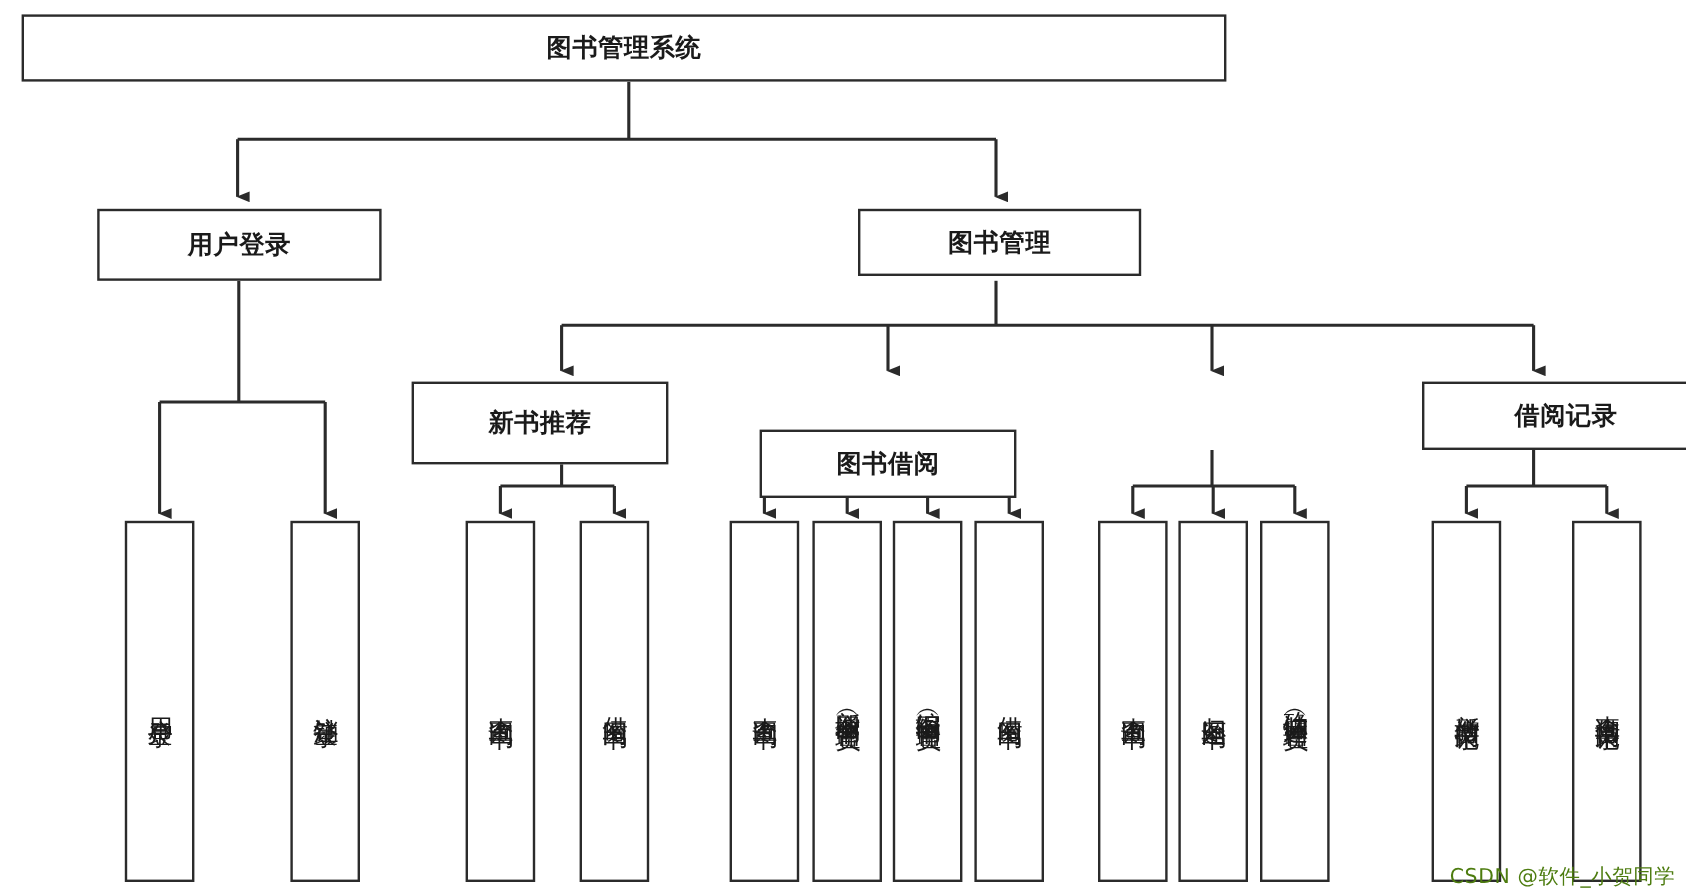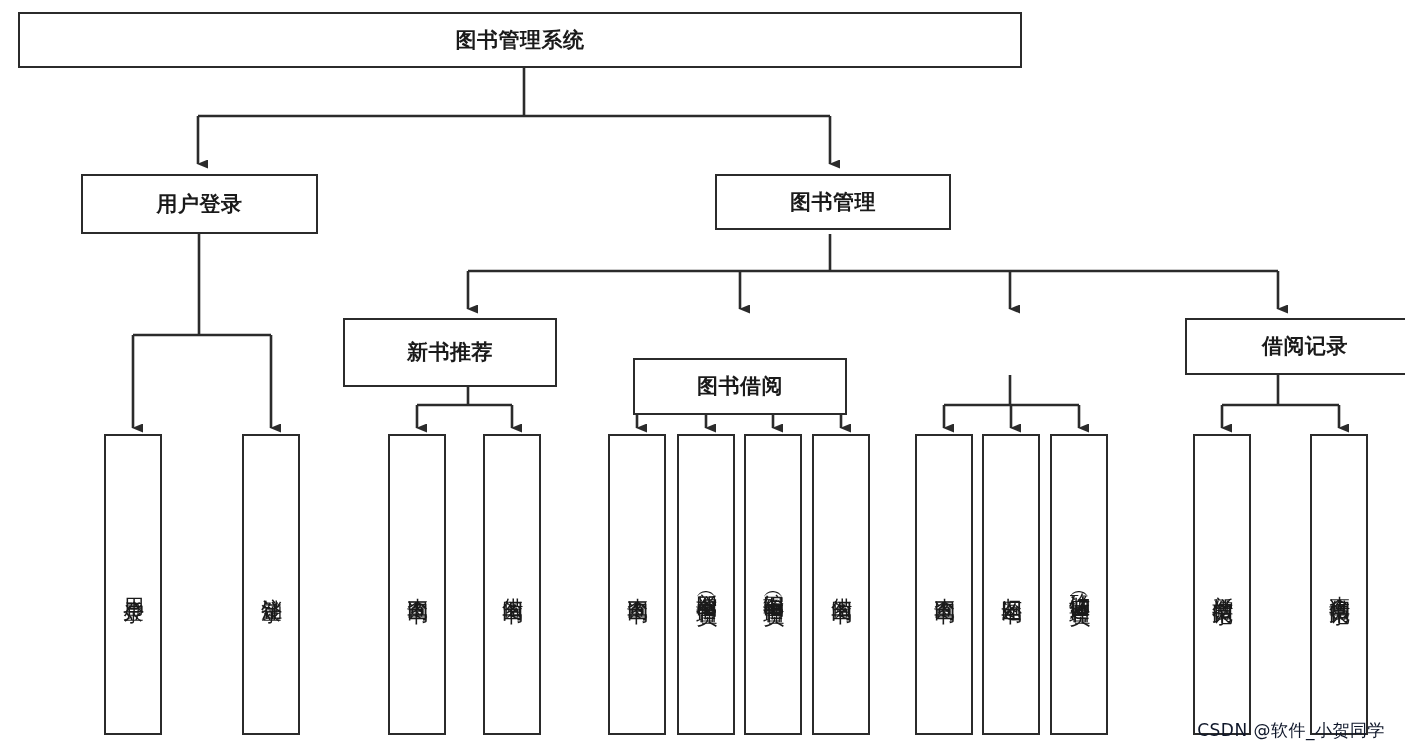--- a/index.html
+++ b/index.html
@@ -50,24 +50,24 @@
     text-orientation:upright;
     font-size:21px;
     line-height:1.30;
     letter-spacing:2px;
     white-space:normal;
     text-align:center;
     max-height:100%;
   }
   .watermark{
     position:absolute;
-    right:20px;
+    right:9px;
     bottom:5px;
     font-size:17px;
-    color:#0f172a;
+    color:#4d7c0f;
     white-space:nowrap;
     letter-spacing:0.5px;
     user-select:none;
   }
 </style>
 </head>
 <body>
 
 <div id="canvas">
 

